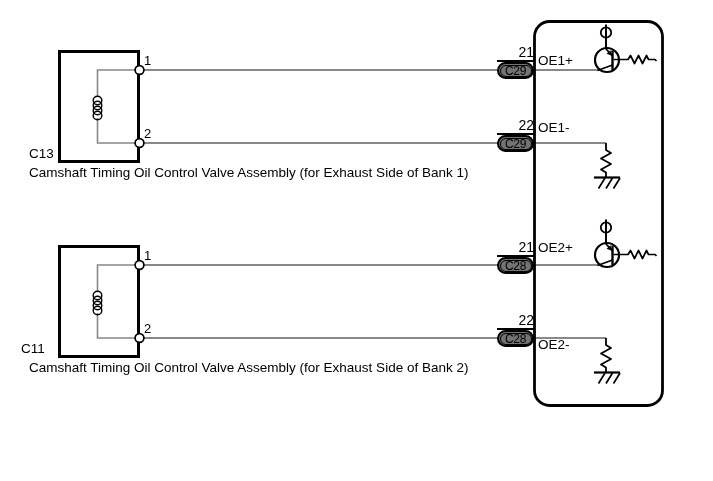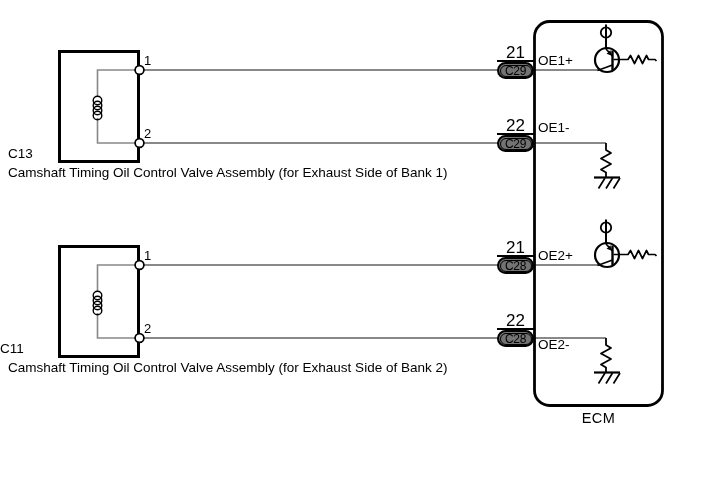--- a/index.html
+++ b/index.html
@@ -1,24 +1,24 @@
 <!DOCTYPE html>
 <html><head>
 <meta charset="utf-8">
 <style>
   html,body{margin:0;padding:0;background:#fff;}
   .stage{
     position:relative;width:713px;height:481px;background:#ffffff;
     font-family:"Liberation Sans",sans-serif;color:#000;overflow:hidden;
   }
   .stage svg{position:absolute;left:0;top:0;}
-  .label{position:absolute;font-size:13.5px;line-height:16px;white-space:nowrap;}
+  .label{position:absolute;font-size:13.5px;line-height:16px;white-space:nowrap;margin-left:21px;}
   .pin-digit{position:absolute;font-size:13px;line-height:14px;}
   .pin-group{position:absolute;left:497px;width:37px;}
-  .pin-number{font-size:17px;text-align:center;height:15px;line-height:15px;border-bottom:2px solid #000;}
+  .pin-number{font-size:14px;text-align:right;height:15px;line-height:15px;border-bottom:2px solid #000;}
   .pill{width:37px;height:17px;border:2px solid #000;border-radius:9px;background:#737373;
         box-sizing:border-box;padding:0.5px;display:flex;}
   .pill-inner{flex:1;border:1px solid #000;border-radius:6px;display:flex;align-items:center;
         justify-content:center;font-size:12px;letter-spacing:-0.3px;line-height:10px;}
   .signal{position:absolute;left:538px;font-size:13.5px;line-height:15px;white-space:nowrap;}
   .ecm-label{position:absolute;left:533px;top:410px;width:131px;text-align:center;
         font-size:14.5px;letter-spacing:0.5px;}
 </style>
 </head>
 <body>
@@ -123,25 +123,24 @@
     </div>
   </div>
   <div class="signal" style="top:120px">OE1-</div>
 
   <div class="pin-group" style="top:240px">
     <div class="pin-number">21</div>
     <div class="pill">
       <div class="pill-inner">C28</div>
     </div>
   </div>
-  <div class="signal" style="top:248px">OE2+</div>
+  <div class="signal" style="top:240px">OE2+</div>
 
   <div class="pin-group" style="top:313px">
     <div class="pin-number">22</div>
     <div class="pill">
       <div class="pill-inner">C28</div>
     </div>
   </div>
   <div class="signal" style="top:337px">OE2-</div>
 
-  <div class="ecm-label">ECM</div>
 
 </div>
 
 </body></html>

